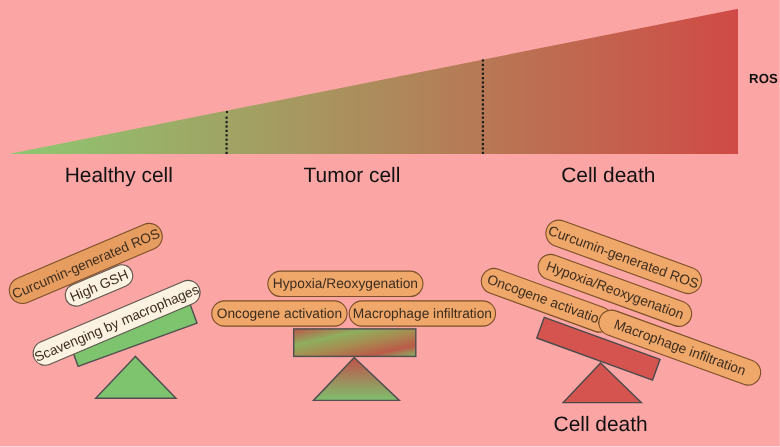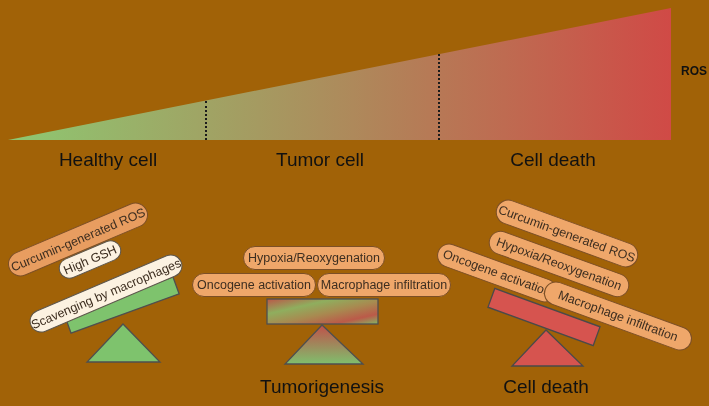--- a/index.html
+++ b/index.html
@@ -1,17 +1,17 @@
 <!DOCTYPE html>
 <html><head>
 <meta charset="utf-8">
 <style>
   html,body{margin:0;padding:0;background:#ffffff;}
   #stage{
-    position:relative;width:709px;height:406px;background:#a16207;
+    position:relative;width:709px;height:406px;background:#fca5a5;
     font-family:"Liberation Sans",sans-serif;overflow:hidden;
   }
   
   .ros-wedge{
     position:absolute;left:8px;top:8px;width:663px;height:132px;
     background:linear-gradient(90deg,#8dc871 0%,#ae895b 52%,#d04a46 100%);
     -webkit-clip-path:polygon(0 100%,100% 0,100% 100%);
     clip-path:polygon(0 100%,100% 0,100% 100%);
   }
   .dashline{position:absolute;width:0;border-left:2px dotted #1c1c1c;}
@@ -76,21 +76,20 @@
         <stop offset="0" stop-color="#c0504a"></stop>
         <stop offset="1" stop-color="#7fbf6d"></stop>
       </linearGradient>
     </defs>
     <polygon points="82,145 45,184 123,184" fill="url(#gradTri)" stroke="#4f4f4f" stroke-width="1.3"></polygon>
     <rect x="27" y="119" width="111" height="25" fill="url(#gradPlank)" stroke="#4f4f4f" stroke-width="1.3"></rect>
   </svg>
   <div class="pill orange" style="left:243px;top:246px;width:142px;height:24px;">Hypoxia/Reoxygenation</div>
   <div class="pill orange" style="left:192px;top:273px;width:124px;height:24px;">Oncogene activation</div>
   <div class="pill orange" style="left:317px;top:273px;width:134px;height:24px;">Macrophage infiltration</div>
-  <div class="caption" style="left:322px;">Tumorigenesis</div>
 
   <svg class="balance-svg" style="left:470px;top:180px;" width="239" height="226" viewBox="0 0 239 226">
     <polygon points="76,150 42,186 113,186" fill="#d6544f" stroke="#4a4a4a" stroke-width="1.3"></polygon>
     <rect x="18" y="127" width="112" height="20" transform="rotate(20 74 137)" fill="#d6544f" stroke="#4a4a4a" stroke-width="1.3"></rect>
   </svg>
   <div class="pill orange rot-r" style="left:492px;top:221px;width:150px;height:25px;">Curcumin-generated ROS</div>
   <div class="pill orange rot-r" style="left:485px;top:252px;width:148px;height:24px;">Hypoxia/Reoxygenation</div>
   <div class="pill orange rot-r" style="left:434px;top:261px;width:126px;height:24px;">Oncogene activation</div>
   <div class="pill orange rot-r" style="left:540px;top:304px;width:156px;height:24px;">Macrophage infiltration</div>
   <div class="caption" style="left:546px;">Cell death</div>

